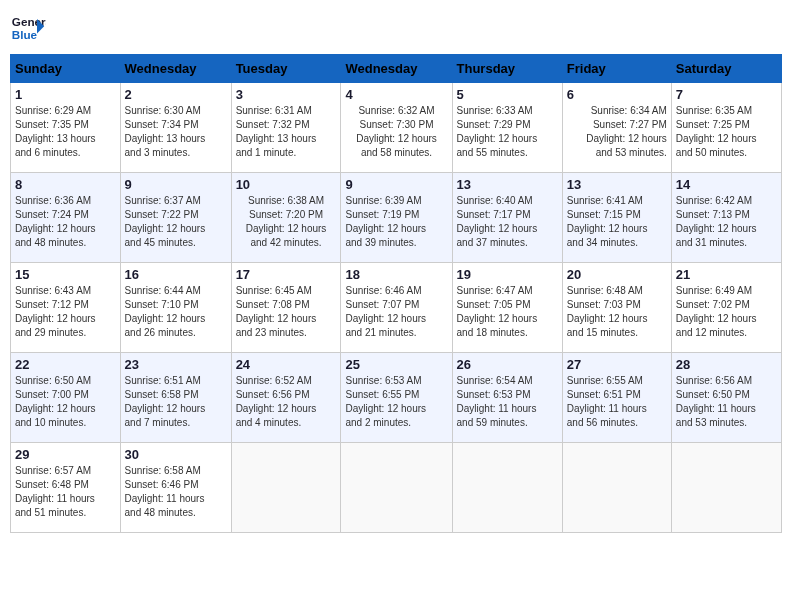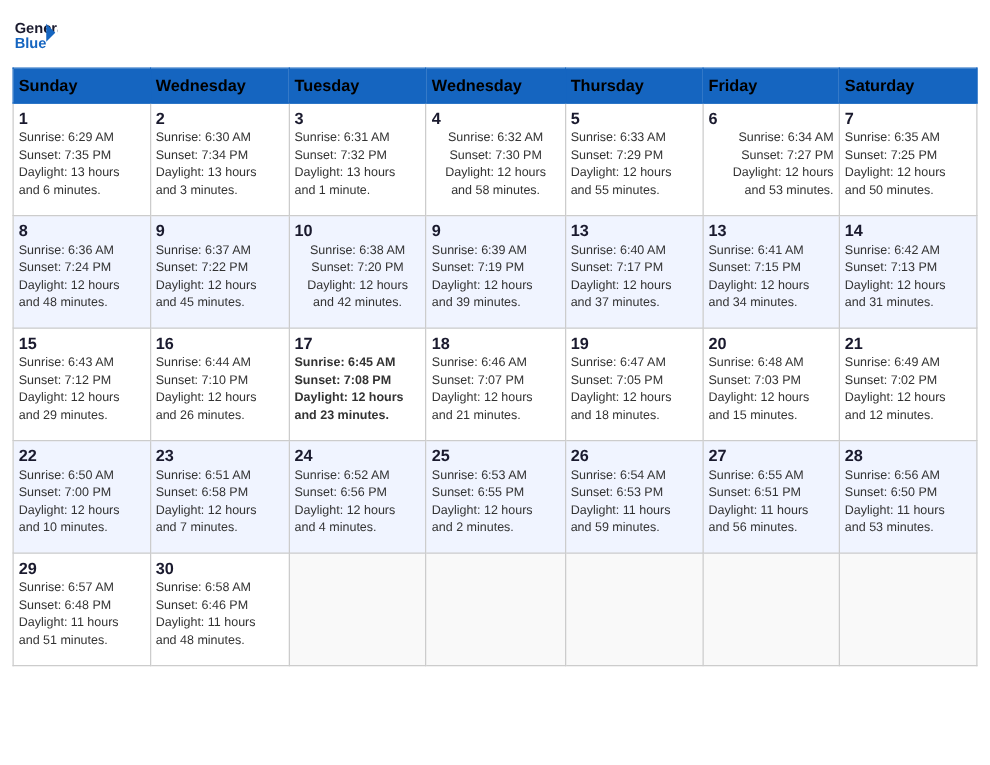--- a/index.html
+++ b/index.html
@@ -220,21 +220,21 @@
         </td>
         <td>
           <span class="day-num">16</span>
           <div class="day-info" style="white-space: pre-line;">Sunrise: 6:44 AM
 Sunset: 7:10 PM
 Daylight: 12 hours
 and 26 minutes.</div>
         </td>
         <td>
           <span class="day-num">17</span>
-          <div class="day-info" style="white-space: pre-line; font-weight: bold;">Sunrise: 6:45 AM
+          <div class="day-info" style="white-space: pre-line;">Sunrise: 6:45 AM
 Sunset: 7:08 PM
 Daylight: 12 hours
 and 23 minutes.</div>
         </td>
         <td>
           <span class="day-num">18</span>
           <div class="day-info" style="white-space: pre-line;">Sunrise: 6:46 AM
 Sunset: 7:07 PM
 Daylight: 12 hours
 and 21 minutes.</div>

